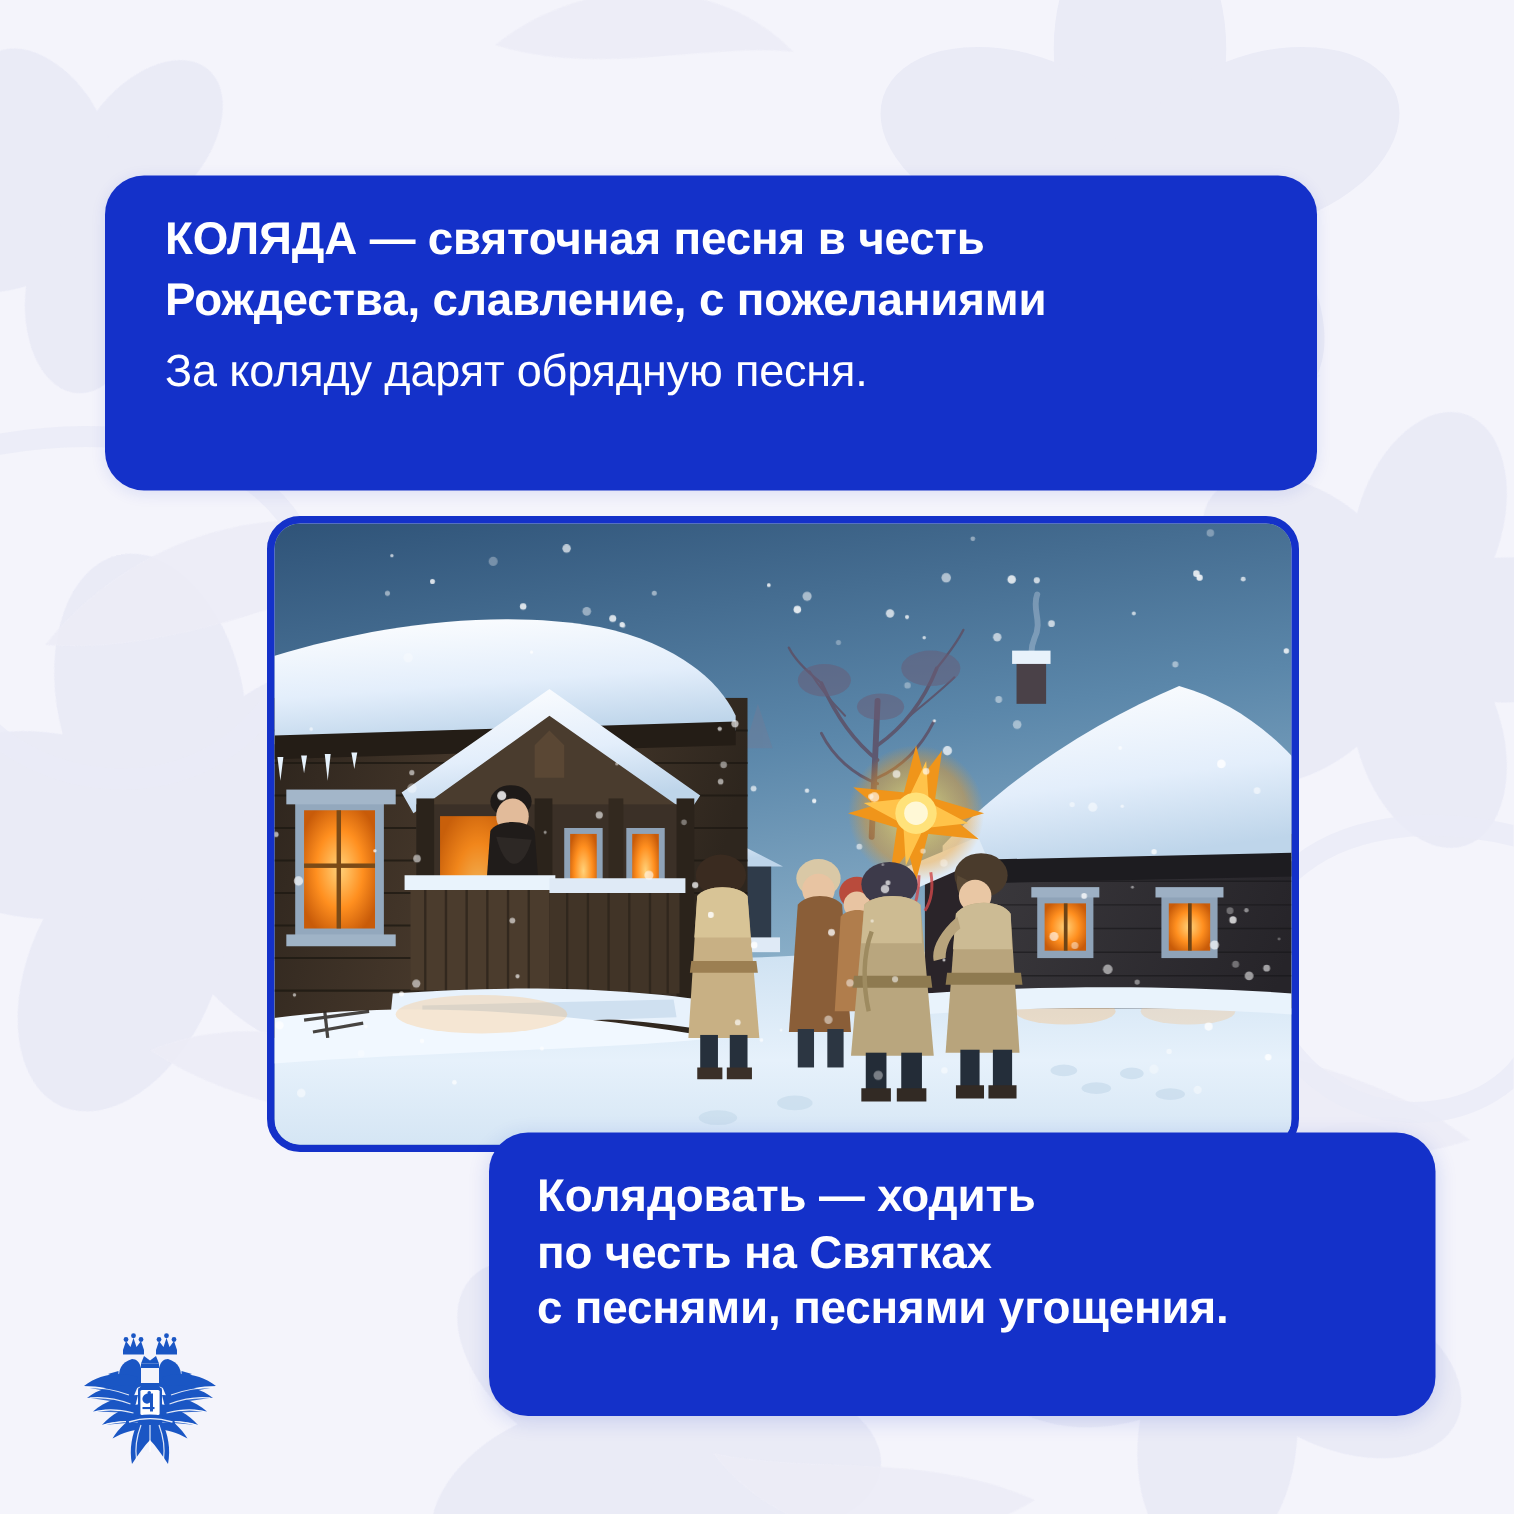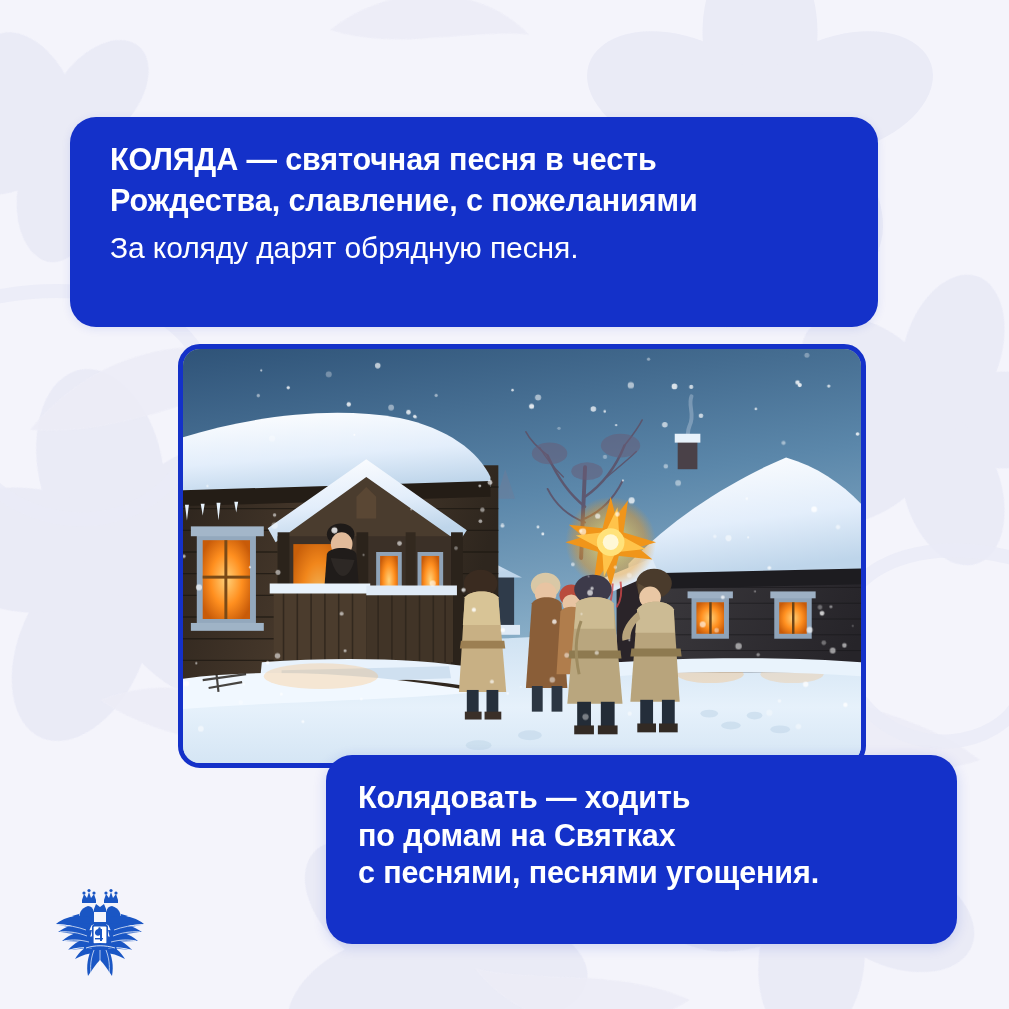--- a/index.html
+++ b/index.html
@@ -561,21 +561,21 @@
         <circle cx="353.7" cy="58.2" r="2.57" opacity="0.93"></circle>
         <circle cx="594.9" cy="369.2" r="3.16" opacity="0.37"></circle>
         <circle cx="403.4" cy="184.6" r="1.85" opacity="0.65"></circle>
       </g>
   </svg>
 </figure>
 
 <section id="bottom-card" style="background: rgb(20, 49, 201);">
   <div class="card-inner">
     <div class="ln2">Колядовать — ходить</div>
-    <div class="ln2">по домам на Святках</div>
+    <div class="ln2">по честь на Святках</div>
     <div class="ln2">с песнями, песнями угощения.</div>
   </div>
 </section>
 
 <svg id="logo" viewBox="0 0 104 104" role="img">
   <g fill="#1a56c4">
 
     <path d="M34,16 h14 v3 h-14 z"></path>
     <path d="M34,16 l2,-6 l3,4 l2,-6 l2,6 l3,-4 l2,6 z"></path>
     <circle cx="36" cy="9" r="1.6"></circle>

